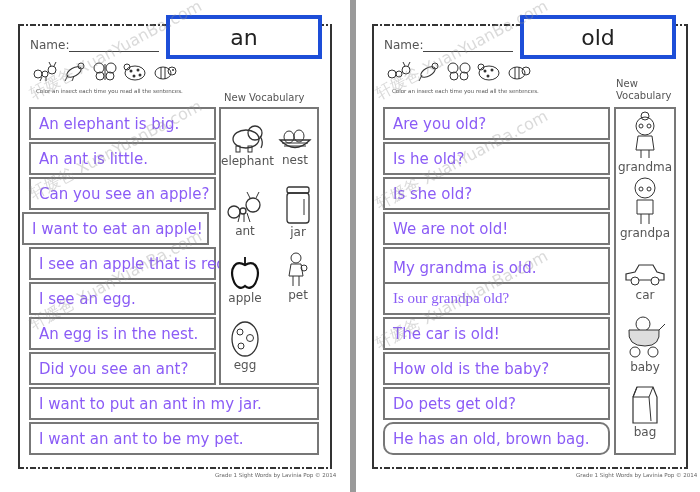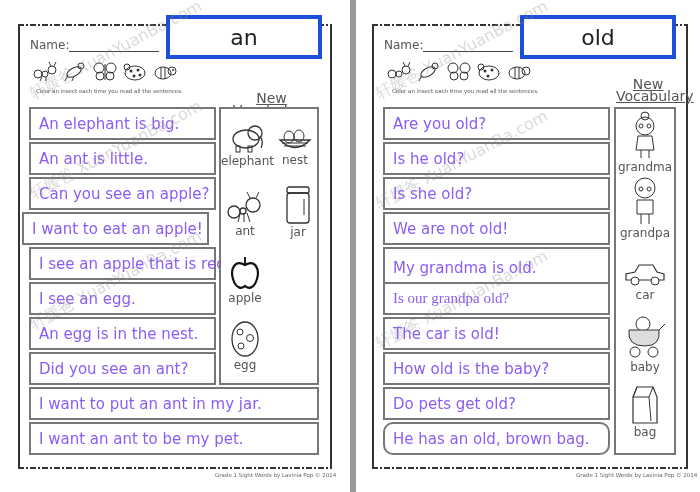--- a/index.html
+++ b/index.html
@@ -7,21 +7,21 @@
   .divider{position:absolute;left:350px;top:0;width:6px;height:492px;background:#9a9a9a;}
   .page{position:absolute;top:0;height:492px;}
   .frame{position:absolute;border:2px dashed #333;border-style:dashed;}
   .frame{border-image:repeating-linear-gradient(90deg,#333 0 6px,transparent 6px 8px,#333 8px 10px,transparent 10px 12px) 2;}
   .title-box{position:absolute;background:#fff;border:4px solid #1d4ed8;display:flex;align-items:center;justify-content:center;font-size:22px;color:#222;}
   .name-line{position:absolute;font-size:12px;color:#555;}
   .name-line .line{display:inline-block;border-bottom:1px solid #444;vertical-align:bottom;}
   .insects{position:absolute;display:flex;gap:4px;}
   .insect{width:26px;height:22px;display:flex;align-items:center;justify-content:center;}
   .instr{position:absolute;font-size:5.5px;color:#555;white-space:nowrap;}
-  .vocab-head{position:absolute;font-size:14px;color:#555;text-align:center;line-height:12px;text-decoration:underline;}
+  .vocab-head{position:absolute;font-size:10px;color:#555;line-height:12px;}
   .sent{position:absolute;border:2px solid #777;box-sizing:border-box;background:#fff;display:flex;align-items:center;padding-left:8px;font-size:15px;color:#8b5cf6;white-space:nowrap;}
   .vbox{position:absolute;border:2px solid #777;box-sizing:border-box;background:#fff;}
   .vitem{position:absolute;text-align:center;font-size:12px;color:#555;}
   .vitem svg{display:block;margin:0 auto;}
   .footer{position:absolute;font-size:5.5px;color:#666;white-space:nowrap;}
   .wm{position:absolute;color:rgba(150,150,150,0.35);font-size:16px;transform:rotate(-28deg);white-space:nowrap;pointer-events:none;}
 </style>
 </head>
 <body>
 
@@ -138,20 +138,30 @@
       </svg>
     <span>jar</span>
   </div>
   <div class="vitem" style="left:221px;top:255px;width:48px;">
     <svg width="30" height="36" viewBox="0 0 30 36">
         <line x1="15" y1="2" x2="15" y2="10" stroke="#222" stroke-width="2"></line>
         <path d="M15 10 C5 4 0 14 3 24 C6 34 12 34 15 31 C18 34 24 34 27 24 C30 14 25 4 15 10 Z" fill="none" stroke="#111" stroke-width="2.2"></path>
       </svg>
     <span>apple</span>
   </div>
+  <div class="vitem" style="left:276px;top:250px;width:44px;">
+    <svg width="26" height="38" viewBox="0 0 26 38">
+        <circle cx="11" cy="8" r="5" fill="none" stroke="#333"></circle>
+        <path d="M6 14 L4 26 L18 26 L16 14 Z" fill="none" stroke="#333"></path>
+        <line x1="8" y1="26" x2="8" y2="36" stroke="#333"></line>
+        <line x1="14" y1="26" x2="14" y2="36" stroke="#333"></line>
+        <circle cx="19" cy="18" r="3" fill="none" stroke="#333"></circle>
+      </svg>
+    <span>pet</span>
+  </div>
   <div class="vitem" style="left:223px;top:318px;width:44px;">
     <svg width="30" height="40" viewBox="0 0 30 40">
         <ellipse cx="15" cy="21" rx="13" ry="17" fill="none" stroke="#333" stroke-width="1.3"></ellipse>
         <circle cx="10" cy="14" r="3" fill="none" stroke="#333"></circle>
         <circle cx="20" cy="20" r="3.5" fill="none" stroke="#333"></circle>
         <circle cx="11" cy="28" r="3" fill="none" stroke="#333"></circle>
       </svg>
     <span>egg</span>
   </div>
 

